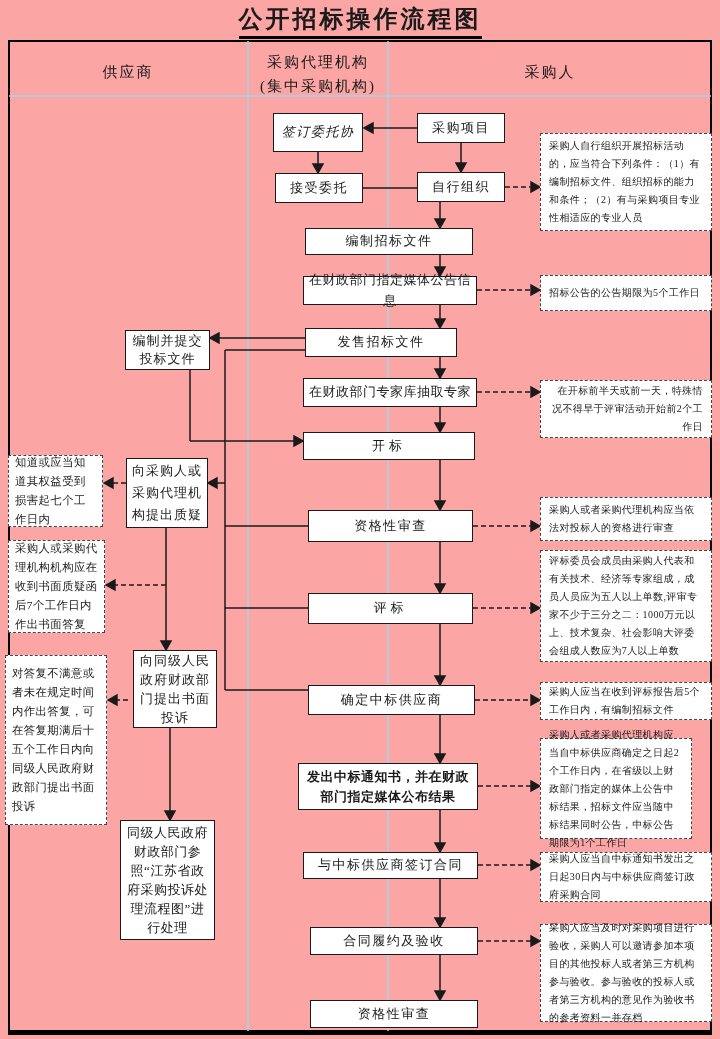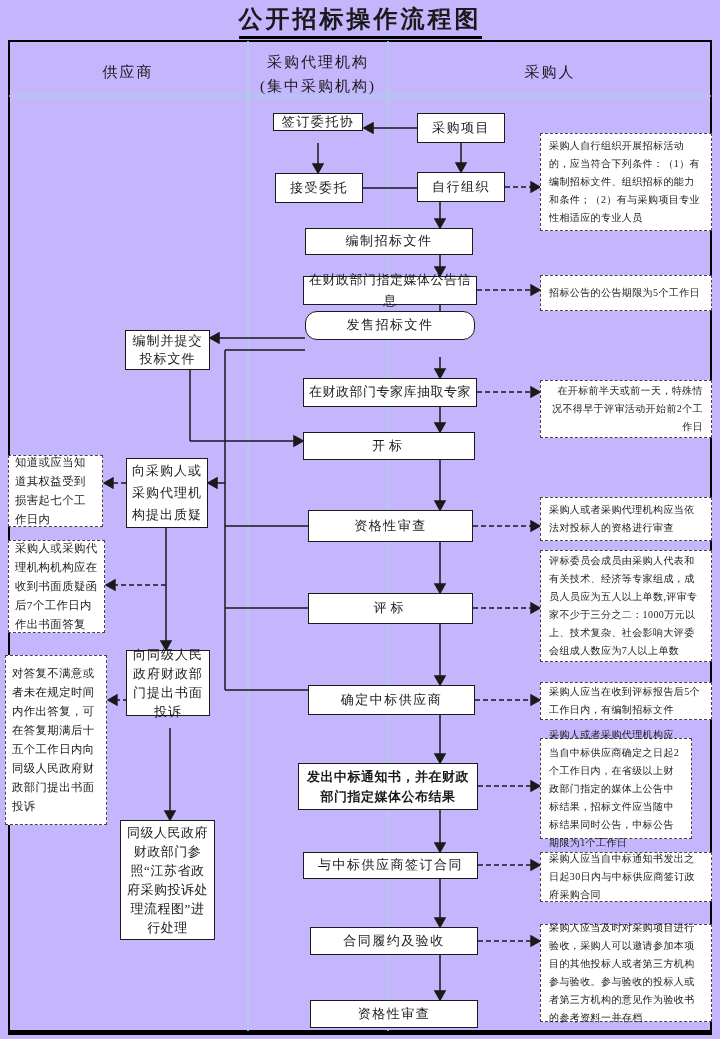--- a/index.html
+++ b/index.html
@@ -1,16 +1,16 @@
 <!DOCTYPE html>
 <html><head>
 <meta charset="utf-8">
 <style>
   html,body{margin:0;padding:0;background:#fff;}
-  .page{position:relative;width:720px;height:1039px;background:#c4b5fd;overflow:hidden;
+  .page{position:relative;width:720px;height:1039px;background:#fca5a5;overflow:hidden;
         font-family:"Liberation Serif","DejaVu Serif",serif;color:#1a1a1a;}
   .title{position:absolute;top:3px;left:0;width:720px;text-align:center;z-index:3;}
   .title span{display:inline-block;font-size:24px;font-weight:bold;letter-spacing:3px;
         border-bottom:3px solid #000;padding-bottom:1px;}
   .frame{position:absolute;left:8px;top:40px;width:704px;height:995px;box-sizing:border-box;
         border:2px solid #000;border-bottom:5px solid #000;z-index:0;}
   svg.layer{position:absolute;left:0;top:0;z-index:1;}
   .colhead{position:absolute;z-index:2;text-align:center;font-size:15px;letter-spacing:2px;line-height:24px;}
   .box{position:absolute;box-sizing:border-box;border:1.6px solid #1a1a1a;background:#fff;
         display:flex;align-items:center;justify-content:center;text-align:center;
@@ -115,40 +115,40 @@
     </g>
   </svg>
 
   <div class="colhead" style="left:8px;top:60px;width:240px;">供应商</div>
   <div class="colhead" style="left:248px;top:50px;width:140px;">
     <div>采购代理机构</div>
     <div>(集中采购机构)</div>
   </div>
   <div class="colhead" style="left:388px;top:60px;width:324px;">采购人</div>
 
-  <div class="box" style="left:273px;top:113px;width:90px;height:18px;">签订委托协</div>
+  <div class="box" style="left:273px;top:113px;width:90px;height:39px;font-style:italic;">签订委托协</div>
   <div class="box" style="left:417px;top:113px;width:88px;height:30px;">采购项目</div>
   <div class="box" style="left:275px;top:173px;width:88px;height:30px;">接受委托</div>
   <div class="box" style="left:417px;top:172px;width:88px;height:30px;">自行组织</div>
   <div class="box" style="left:305px;top:228px;width:168px;height:27px;">编制招标文件</div>
   <div class="box" style="left:303px;top:276px;width:174px;height:29px;letter-spacing:0.5px;">在财政部门指定媒体公告信息</div>
-  <div class="box" style="left:305px;top:311px;width:170px;height:29px;border-radius:12px;">发售招标文件</div>
+  <div class="box" style="left:305px;top:328px;width:152px;height:29px;">发售招标文件</div>
   <div class="box" style="left:303px;top:378px;width:174px;height:29px;letter-spacing:0.5px;">在财政部门专家库抽取专家</div>
   <div class="box" style="left:308px;top:510px;width:165px;height:32px;">资格性审查</div>
   <div class="box" style="left:303px;top:432px;width:172px;height:28px;letter-spacing:4px;">开标</div>
   <div class="box" style="left:308px;top:593px;width:165px;height:31px;letter-spacing:4px;">评标</div>
   <div class="box" style="left:308px;top:685px;width:167px;height:30px;">确定中标供应商</div>
   <div class="box" style="left:298px;top:763px;width:180px;height:47px;letter-spacing:0.5px;line-height:20px;font-weight:bold;">发出中标通知书，并在财政部门指定媒体公布结果</div>
   <div class="box" style="left:303px;top:852px;width:175px;height:27px;">与中标供应商签订合同</div>
   <div class="box" style="left:310px;top:927px;width:168px;height:28px;">合同履约及验收</div>
   <div class="box" style="left:310px;top:1000px;width:168px;height:28px;">资格性审查</div>
 
   <div class="box" style="left:125px;top:330px;width:85px;height:40px;line-height:18px;letter-spacing:1px;">编制并提交投标文件</div>
   <div class="box" style="left:126px;top:458px;width:82px;height:70px;line-height:22px;letter-spacing:1px;">向采购人或采购代理机构提出质疑</div>
-  <div class="box" style="left:126px;top:650px;width:84px;height:66px;line-height:19px;letter-spacing:1px;">向同级人民政府财政部门提出书面投诉</div>
+  <div class="box" style="left:133px;top:650px;width:84px;height:78px;line-height:19px;letter-spacing:1px;">向同级人民政府财政部门提出书面投诉</div>
   <div class="box" style="left:120px;top:820px;width:95px;height:120px;line-height:19px;letter-spacing:0.5px;">同级人民政府财政部门参照“江苏省政府采购投诉处理流程图”进行处理</div>
 
   <div class="note sm" style="left:8px;top:455px;width:95px;height:72px;">
       <span>知道或应当知道其权益受到损害起七个工作日内</span>
     </div>
   <div class="note sm" style="left:8px;top:540px;width:97px;height:93px;">
       <span>采购人或采购代理机构机构应在收到书面质疑函后7个工作日内作出书面答复</span>
     </div>
   <div class="note sm" style="left:5px;top:655px;width:102px;height:170px;">
       <span>对答复不满意或者未在规定时间内作出答复，可在答复期满后十五个工作日内向同级人民政府财政部门提出书面投诉</span>

